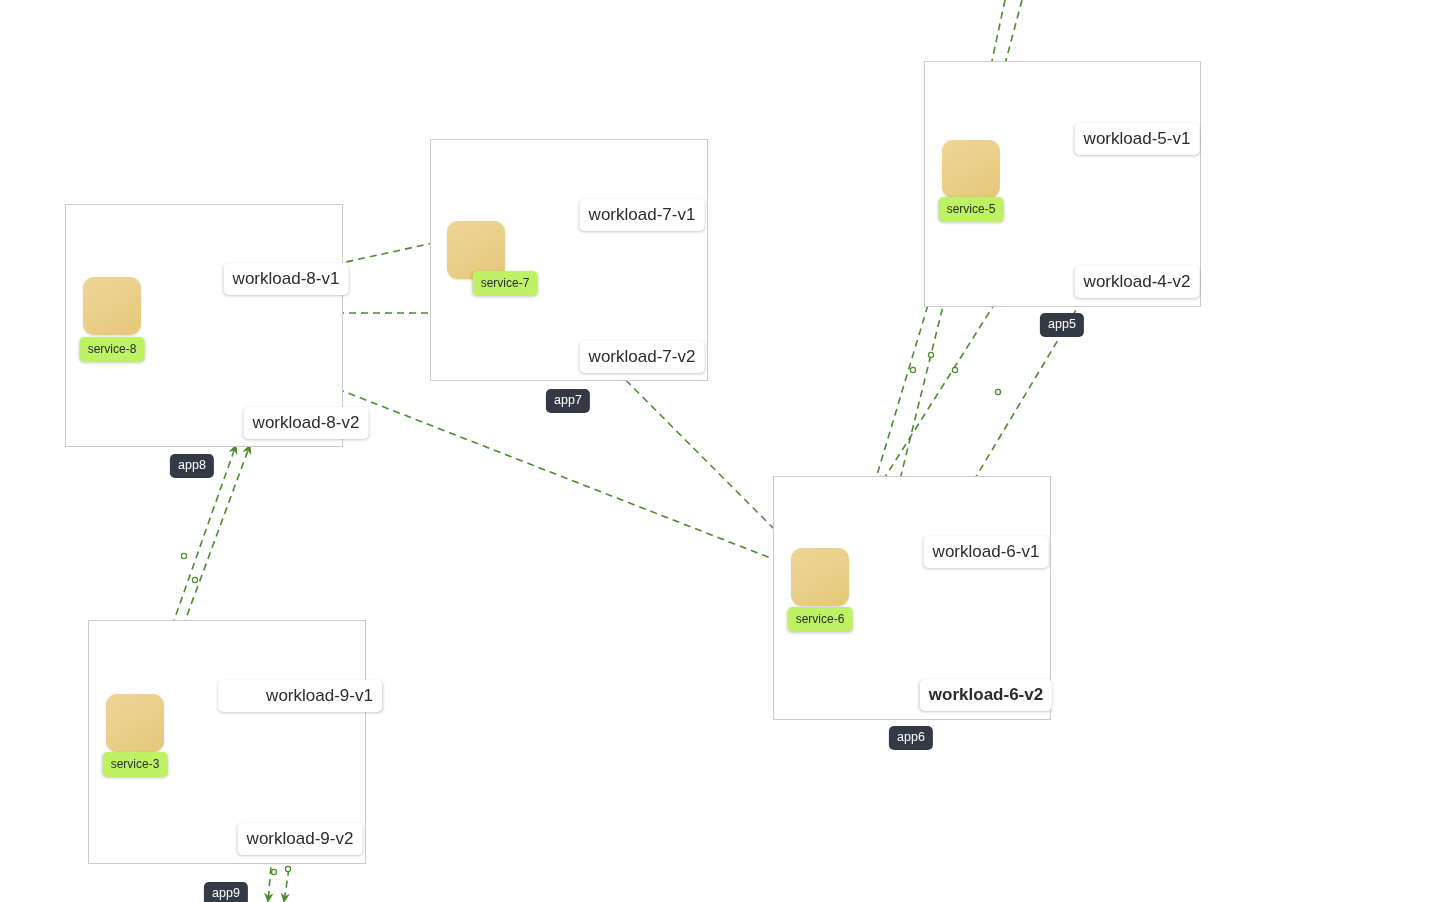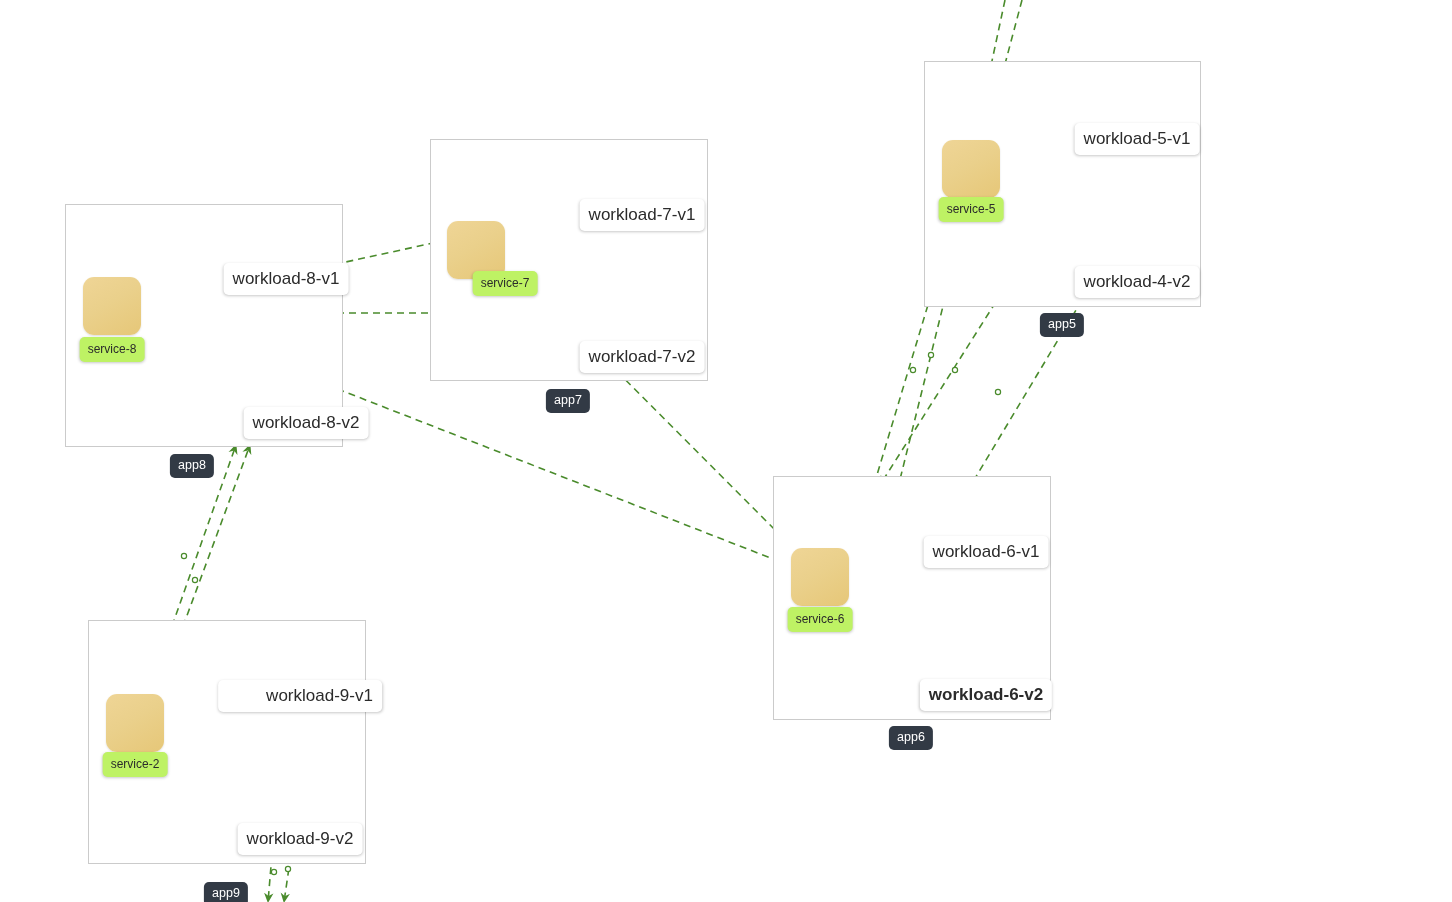--- a/index.html
+++ b/index.html
@@ -170,21 +170,21 @@
   <div id="nodes-layer">
       <div class="service-node" style="left: 83px; top: 277px;"></div>
       <div class="node-label" style="left: 112px; top: 337px;">service-8</div>
       <div class="service-node" style="left: 447px; top: 221px;"></div>
       <div class="node-label" style="left: 496px; top: 271px; margin-left: 9px;">service-7</div>
       <div class="service-node" style="left: 942px; top: 140px;"></div>
       <div class="node-label" style="left: 971px; top: 197px;">service-5</div>
       <div class="service-node" style="left: 791px; top: 548px;"></div>
       <div class="node-label" style="left: 820px; top: 607px;">service-6</div>
       <div class="service-node" style="left: 106px; top: 694px;"></div>
-      <div class="node-label" style="left: 135px; top: 752px;">service-2</div>
+      <div class="node-label" style="left: 135px; top: 752px;">service-3</div>
       <div class="workload-label" style="left: 278px; top: 263px; margin-left: 8px;">workload-8-v1</div>
       <div class="workload-label" style="left: 278px; top: 407px; margin-left: 28px;">workload-8-v2</div>
       <div class="workload-label" style="left: 642px; top: 199px;">workload-7-v1</div>
       <div class="workload-label" style="left: 642px; top: 341px;">workload-7-v2</div>
       <div class="workload-label" style="left: 1137px; top: 123px;">workload-5-v1</div>
       <div class="workload-label" style="left: 1137px; top: 266px;">workload-4-v2</div>
       <div class="workload-label" style="left: 986px; top: 536px;">workload-6-v1</div>
       <div class="workload-label" style="left: 986px; top: 679px; font-weight: bold;">workload-6-v2</div>
       <div class="workload-label" style="left: 300px; top: 680px; padding-left: 48px;">workload-9-v1</div>
       <div class="workload-label" style="left: 300px; top: 823px;">workload-9-v2</div>

